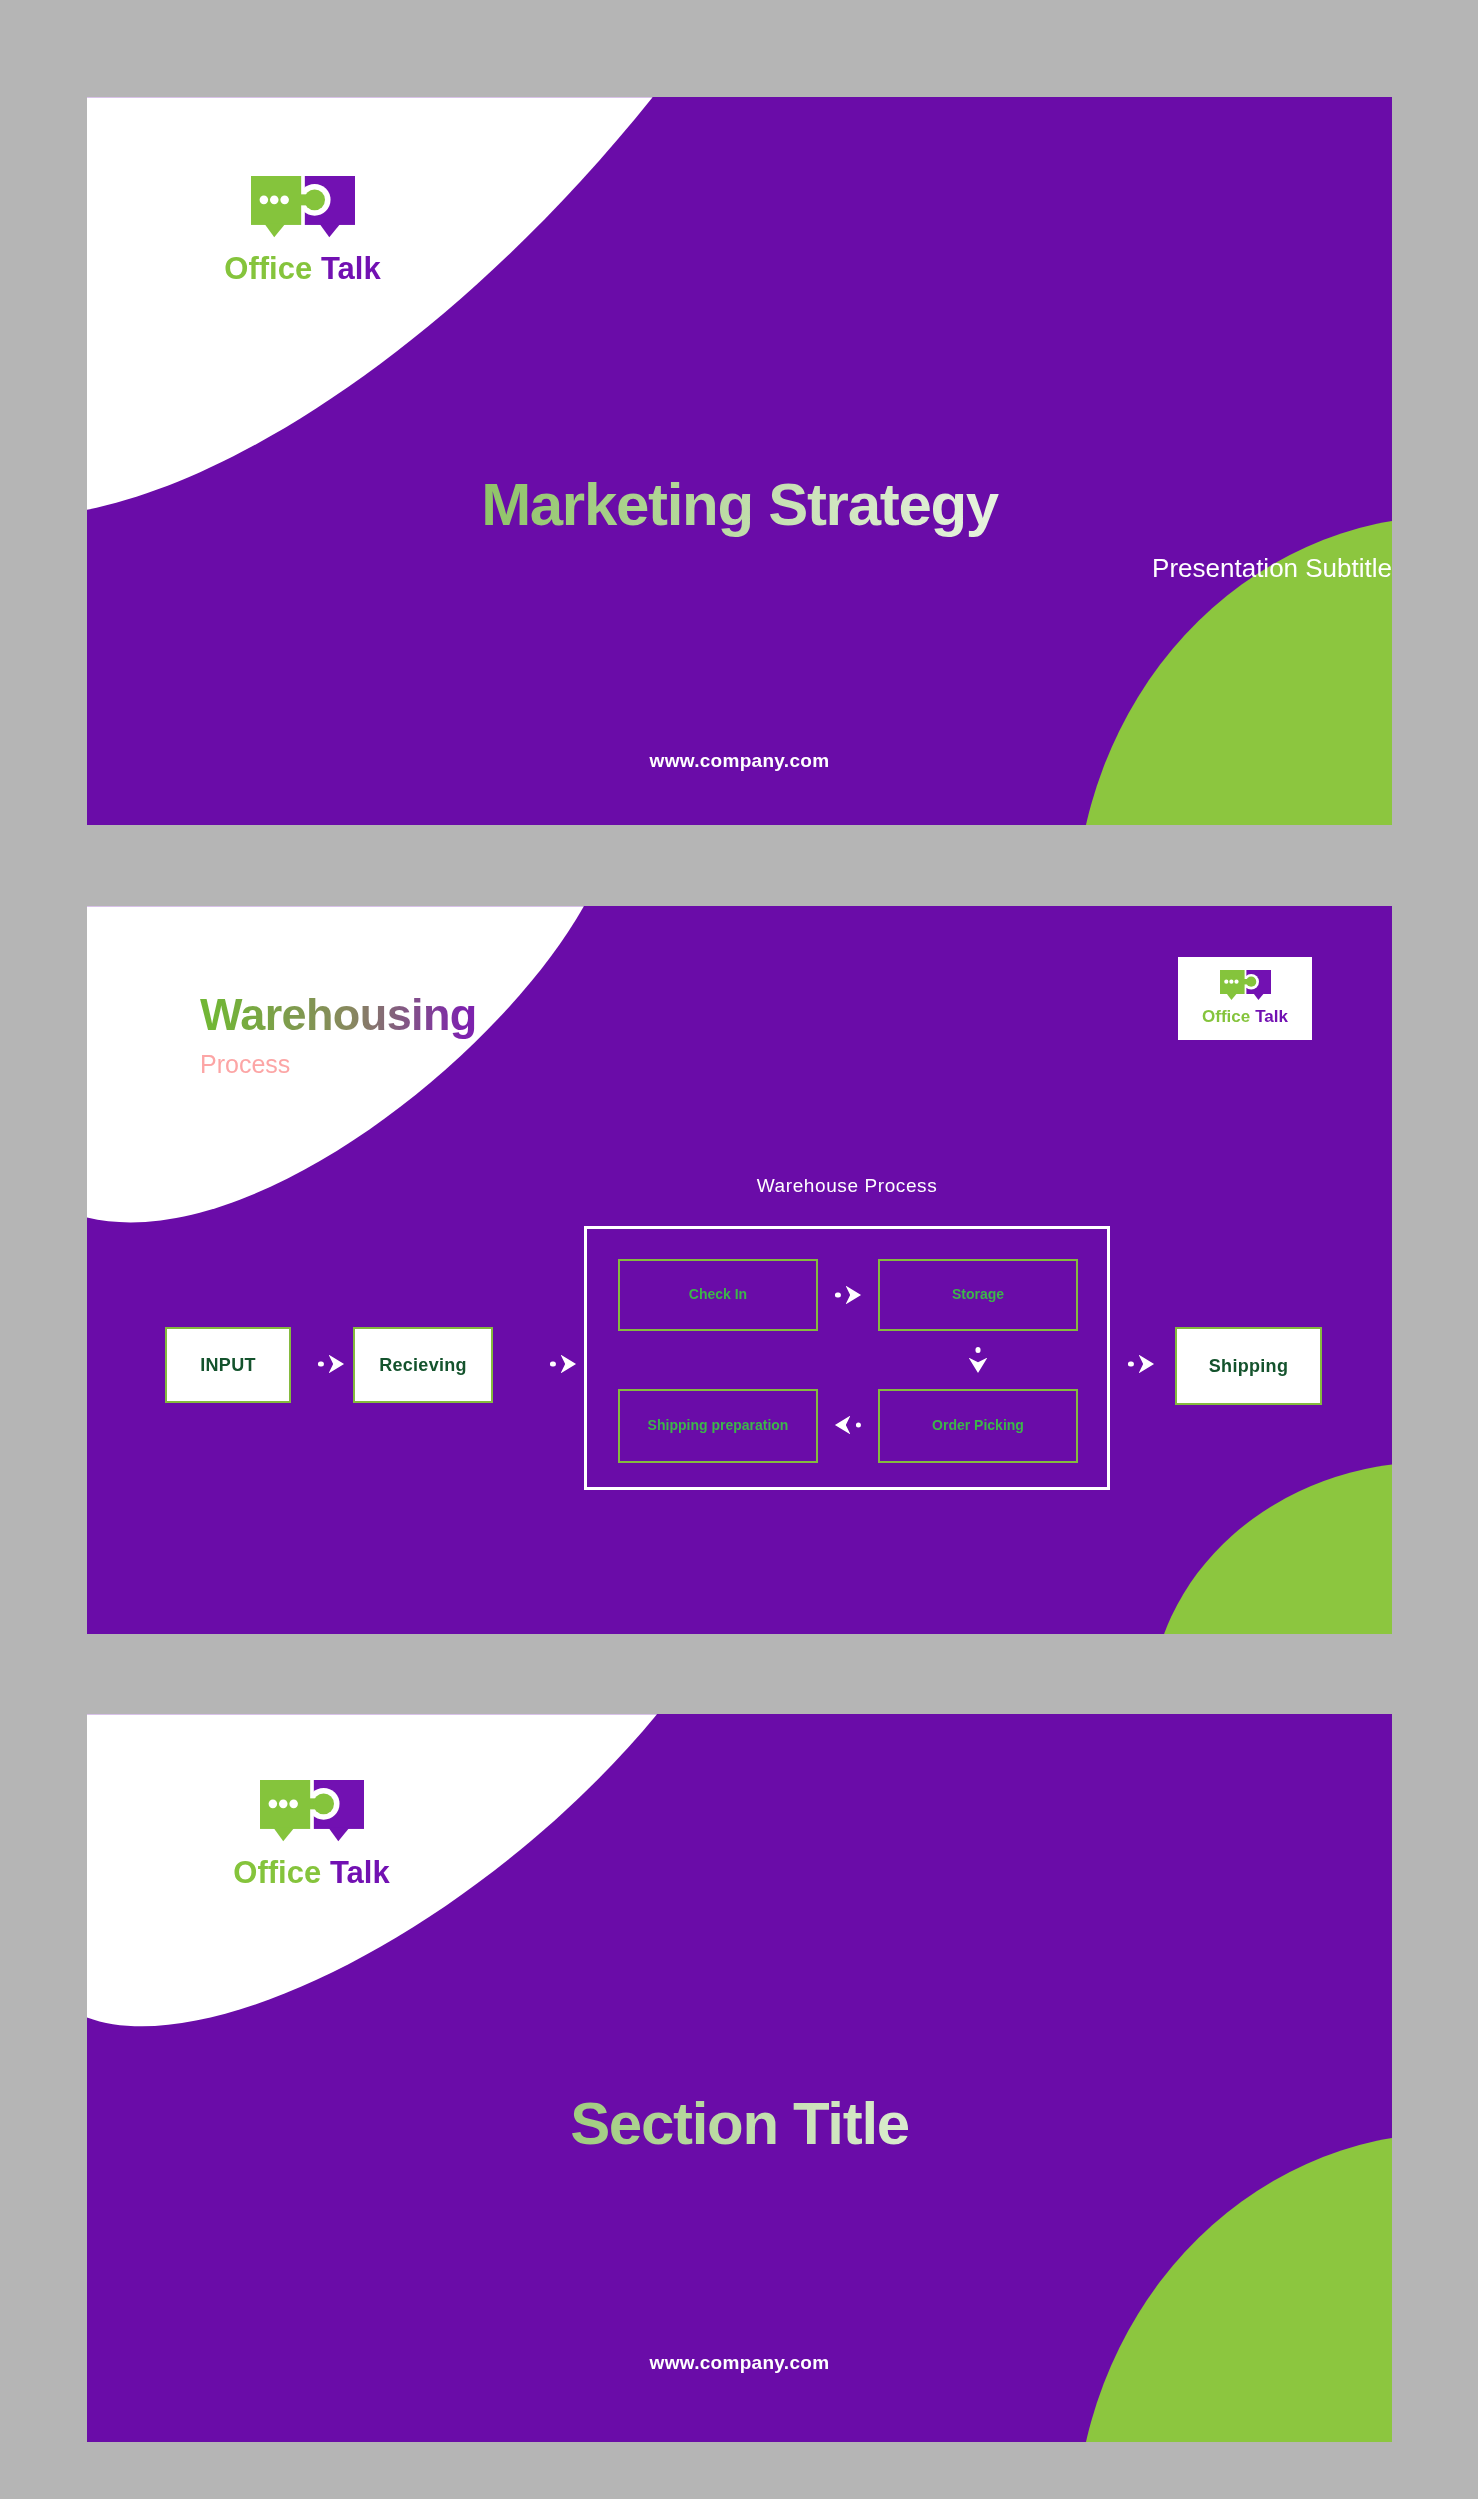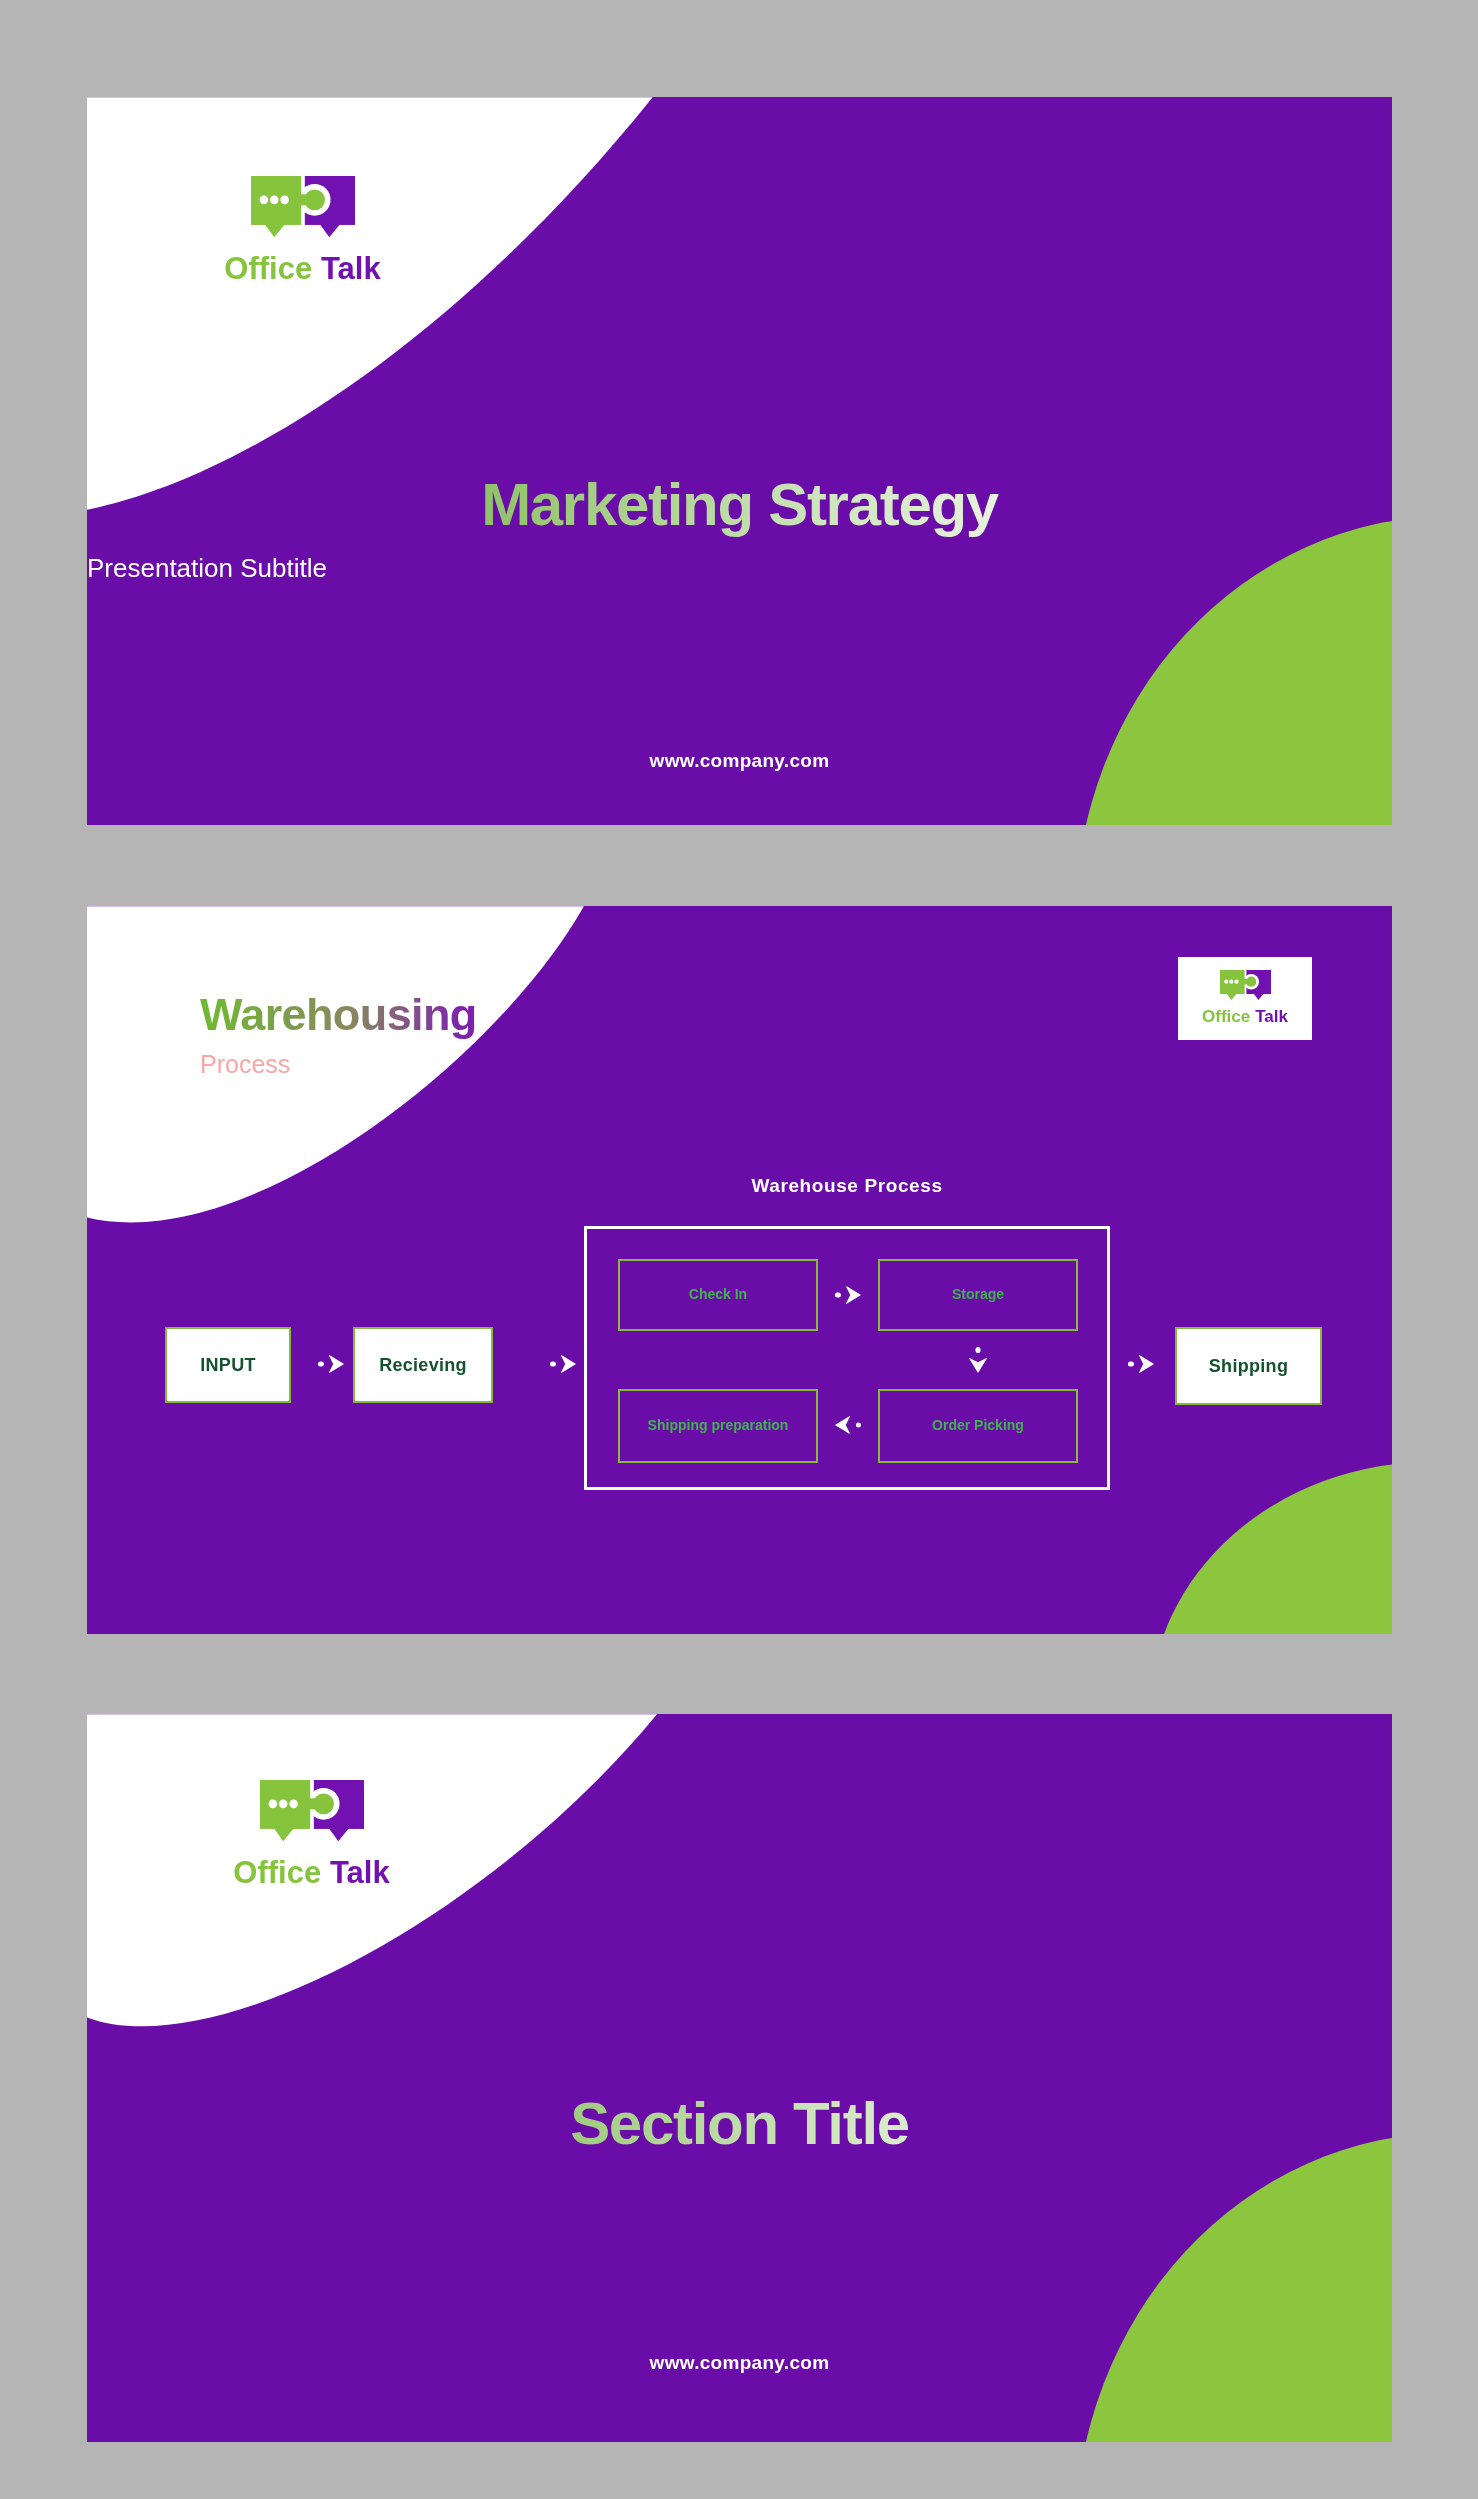--- a/index.html
+++ b/index.html
@@ -31,21 +31,21 @@
 
   
   .big-title{
     position:absolute;left:0;width:100%;text-align:center;
     font-size:60px;font-weight:bold;letter-spacing:-1.3px;white-space:nowrap;
     background:linear-gradient(90deg,#71b33f 18%,#cbe3b9 55%,#ffffff 82%);
     -webkit-background-clip:text;background-clip:text;
     color:transparent;-webkit-text-fill-color:transparent;
   }
   .subtitle{
-    position:absolute;left:0;width:100%;text-align:left;
+    position:absolute;left:0;width:100%;text-align:right;
     font-size:26px;font-weight:500;color:#ffffff;
   }
   .site-url{
     position:absolute;left:0;width:100%;text-align:center;
     font-size:19px;font-weight:600;color:#ffffff;letter-spacing:0.3px;
   }
 
   
   .heading-block{position:absolute;left:113px;top:83px;}
   .heading-line1{
@@ -60,21 +60,21 @@
   .logo-card{
     position:absolute;left:1091px;top:51px;width:134px;height:83px;
     background:#ffffff;display:flex;flex-direction:column;align-items:center;justify-content:center;gap:5.6px;
   }
   .logo-card .logo-text{font-size:17px;font-weight:bold;white-space:nowrap;}
   .logo-card .logo-talk{margin-left:5px;}
 
   
   .diagram-title{
     position:absolute;left:497px;top:269px;width:526px;text-align:center;
-    font-size:19px;font-weight:700;color:#ffffff;letter-spacing:0.6px;
+    font-size:19px;font-weight:400;color:#ffffff;letter-spacing:0.6px;
   }
   .outer-box{position:absolute;left:497px;top:320px;width:526px;height:264px;border:3.1px solid #ffffff;box-sizing:border-box;}
   .gbox{
     position:absolute;border:2.5px solid #85ba3e;box-sizing:border-box;
     display:flex;align-items:center;justify-content:center;text-align:center;
     color:#3db54a;font-weight:bold;font-size:14px;line-height:1.08;
   }
   .wbox{
     position:absolute;background:#ffffff;border:2.5px solid #85ba3e;box-sizing:border-box;
     display:flex;align-items:center;justify-content:center;text-align:center;

